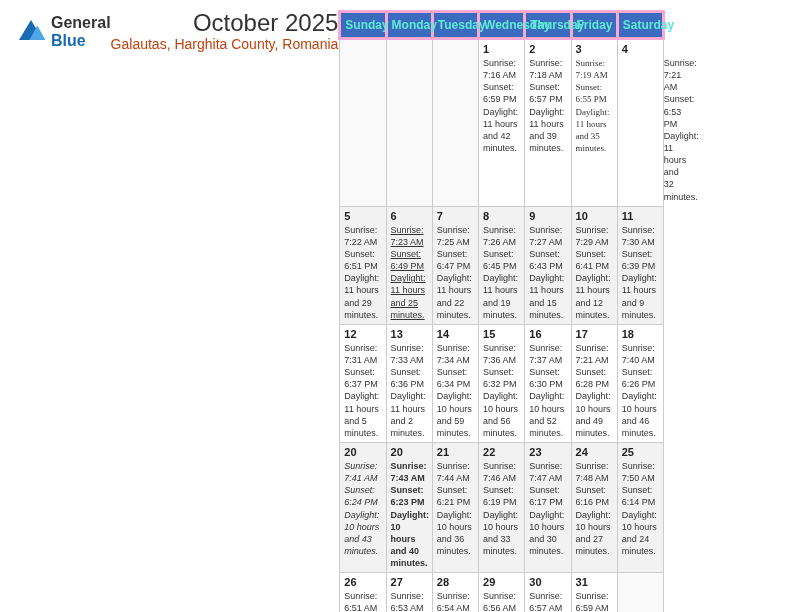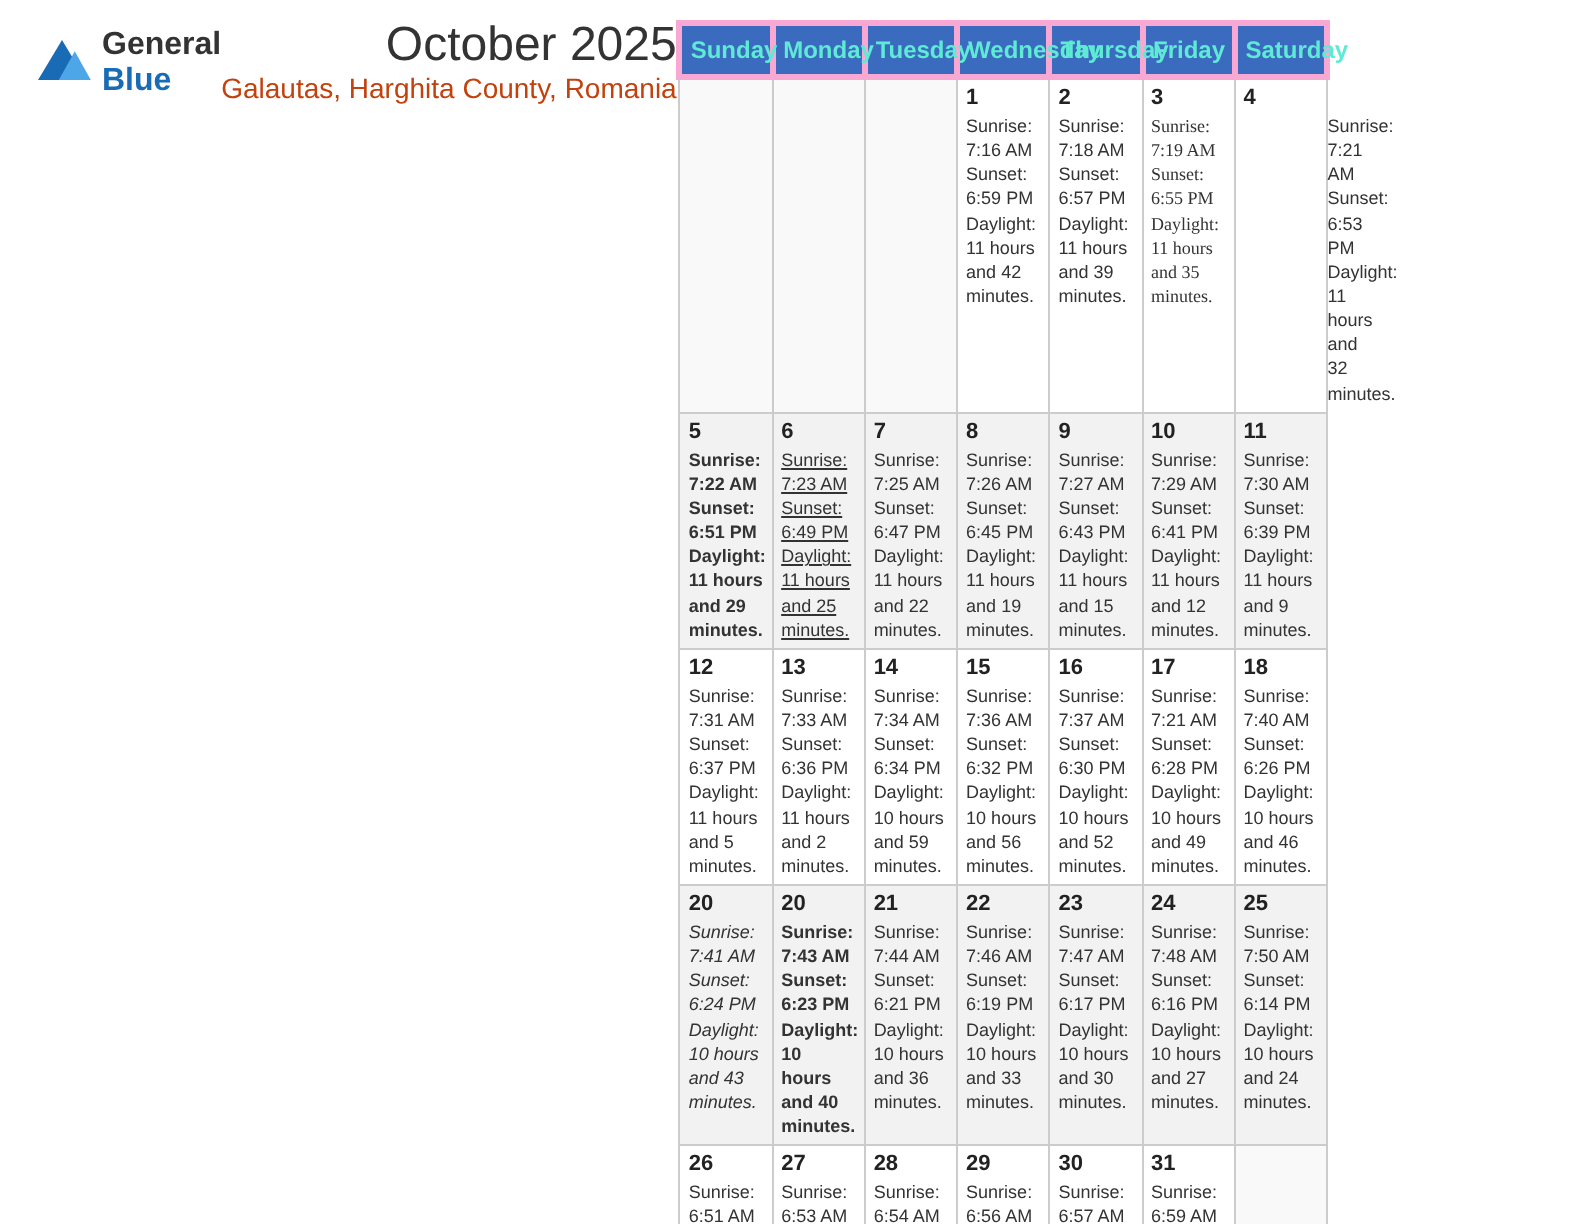--- a/index.html
+++ b/index.html
@@ -167,21 +167,21 @@
             <div class="day-number">4</div>
             <div class="day-info" style="white-space: pre-line; margin-left: 42px;">Sunrise: 7:21 AM
 Sunset: 6:53 PM
 Daylight: 11 hours
 and 32 minutes.</div>
           </td>
         </tr>
         <tr class="row-even">
           <td>
             <div class="day-number">5</div>
-            <div class="day-info" style="white-space: pre-line; font-weight: bold;">Sunrise: 7:22 AM
+            <div class="day-info" style="white-space: pre-line;">Sunrise: 7:22 AM
 Sunset: 6:51 PM
 Daylight: 11 hours
 and 29 minutes.</div>
           </td>
           <td>
             <div class="day-number">6</div>
             <div class="day-info" style="white-space: pre-line; text-decoration: underline;">Sunrise: 7:23 AM
 Sunset: 6:49 PM
 Daylight: 11 hours
 and 25 minutes.</div>

